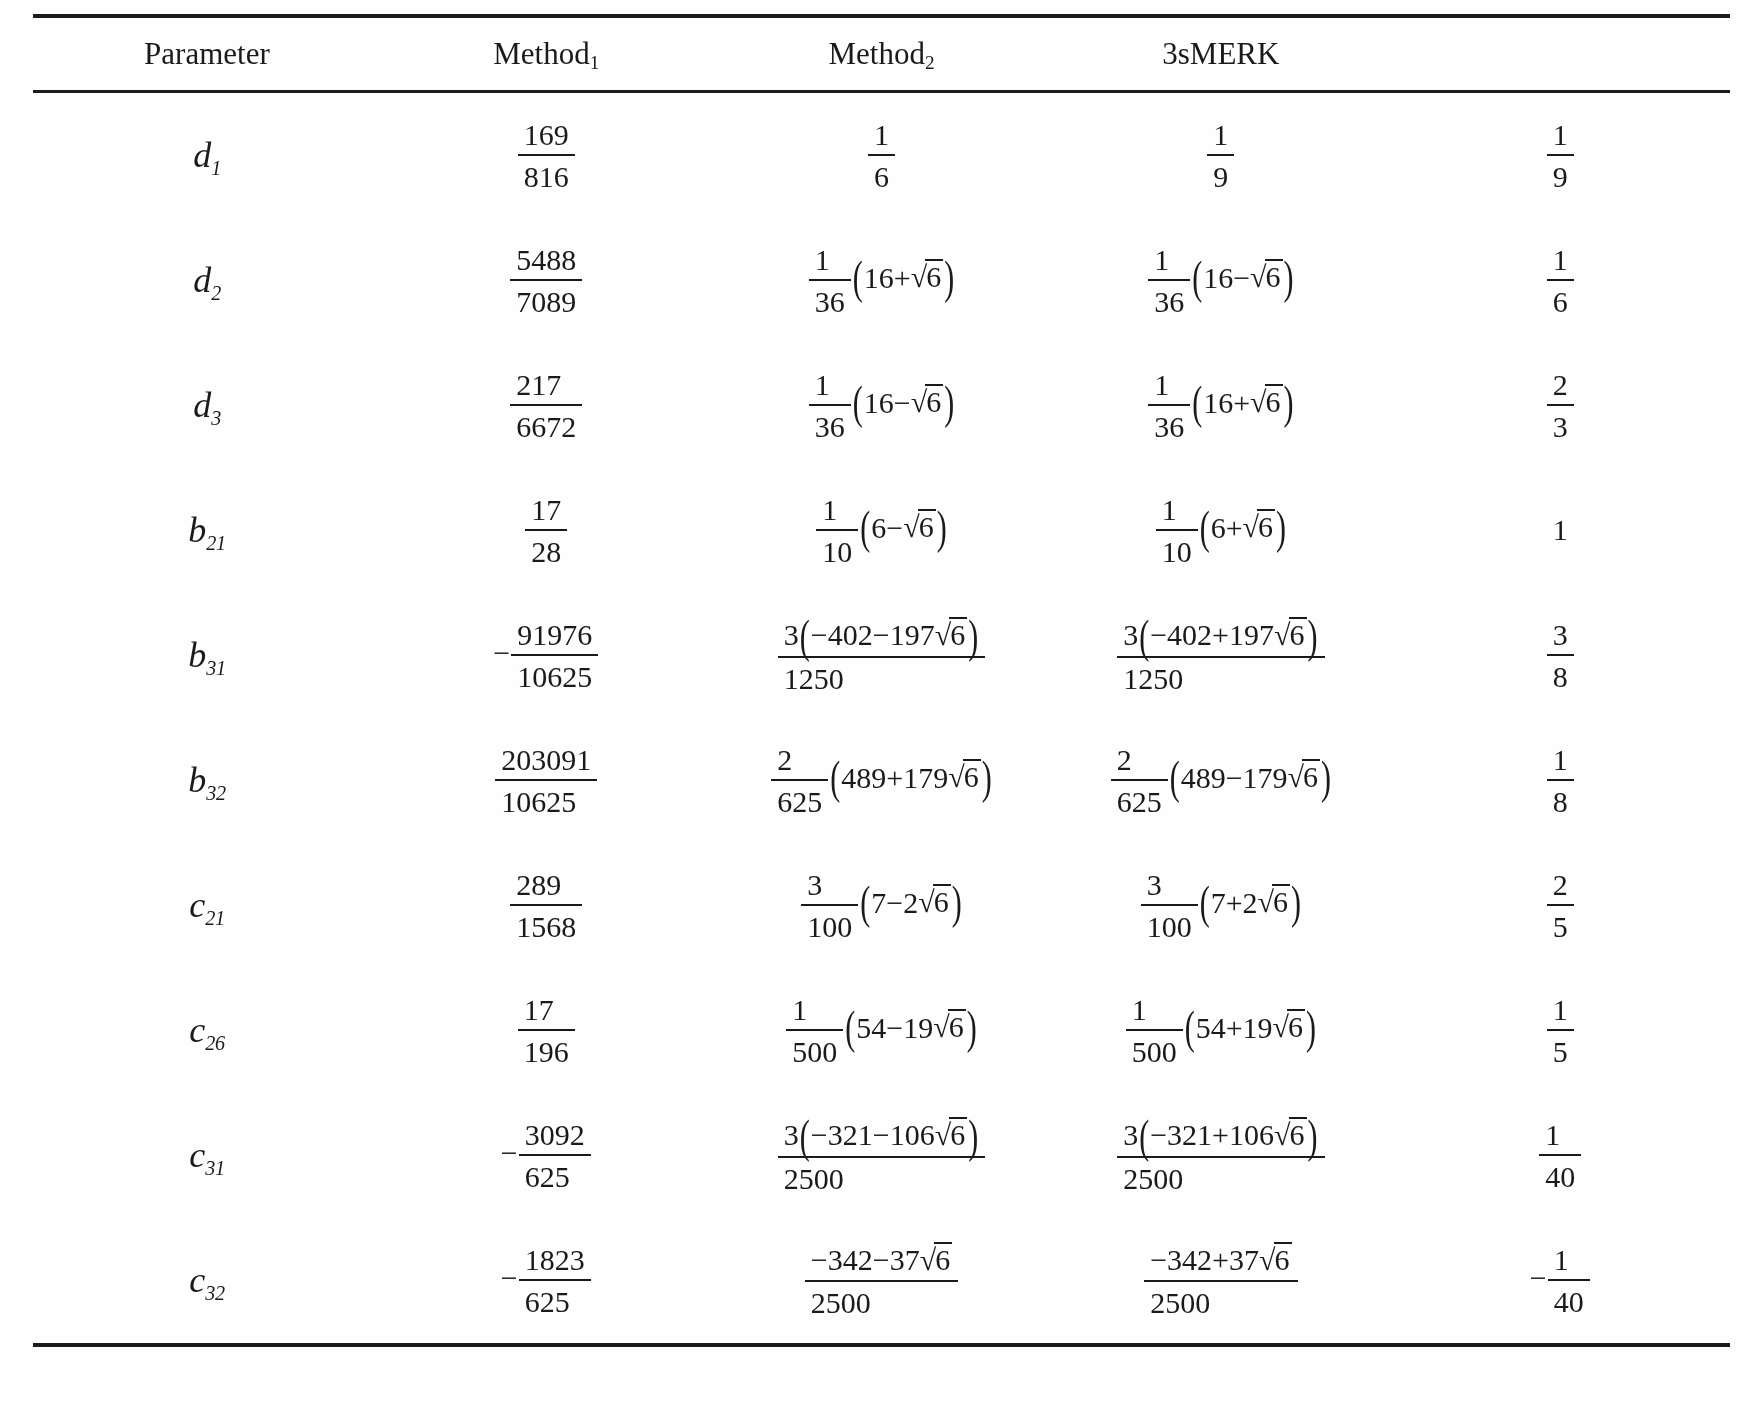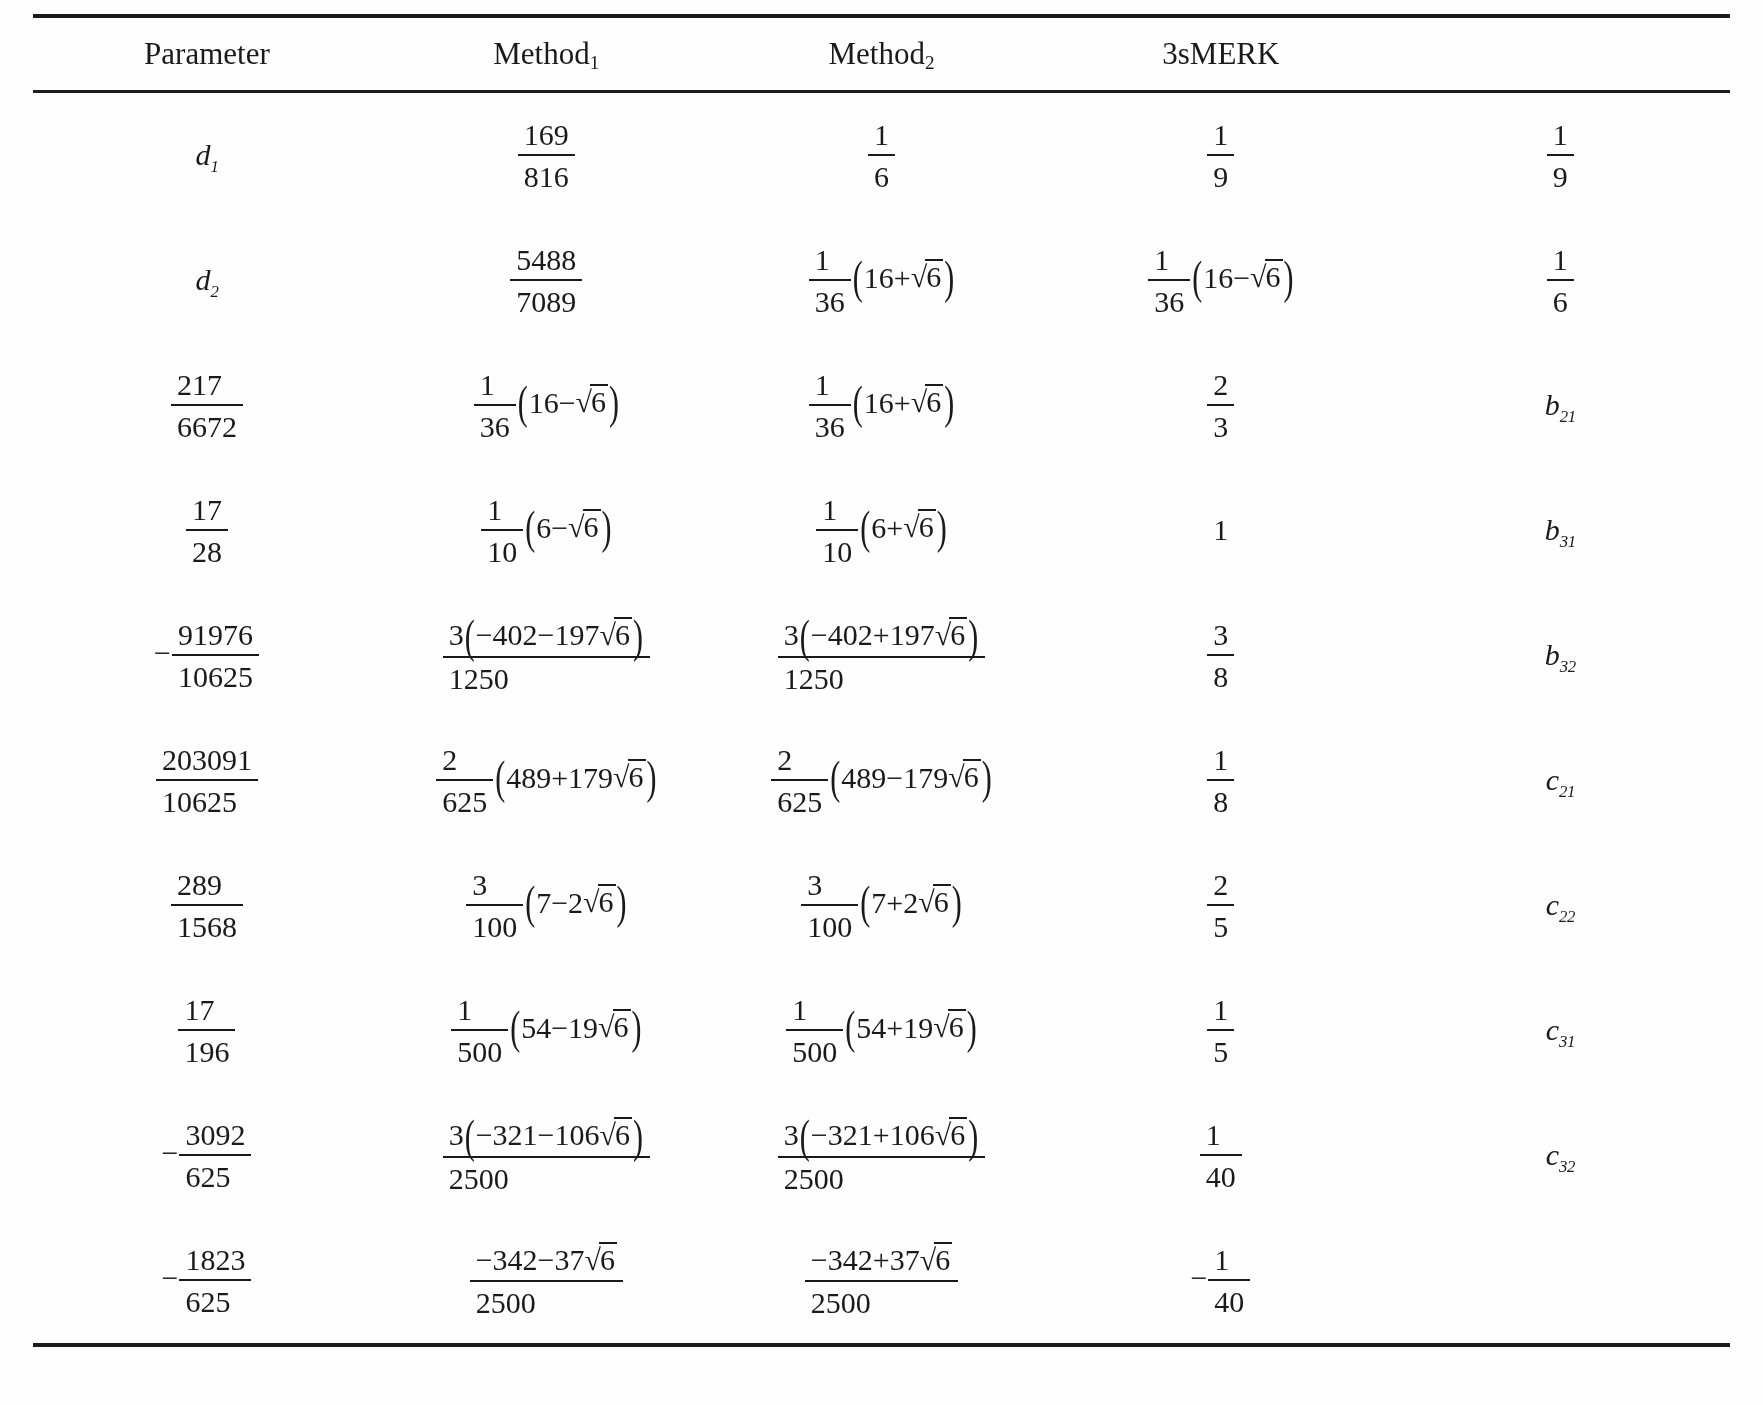--- a/index.html
+++ b/index.html
@@ -18,21 +18,21 @@
   .hsub{font-size:0.62em;line-height:0;vertical-align:-0.28em;}
   .tbody{
     display:grid;grid-template-columns:20.5% 19.5% 20% 20% 20%;
     grid-auto-rows:125px;
   }
   .cell{
     display:flex;align-items:center;justify-content:center;
     font-size:30px;line-height:1.15;
   }
   .math{display:inline-block;white-space:nowrap;}
-  .param{font-style:italic;font-size:30px;}
+  .param{font-style:italic;font-size:36px;}
   .param sub{font-size:0.56em;line-height:0;vertical-align:-0.42em;letter-spacing:-0.5px;}
   .frac{display:inline-block;vertical-align:middle;margin:0 1px;}
   .fnum{display:block;padding:1px 6px 4px 6px;border-bottom:2px solid #1a1a1a;line-height:1.05;}
   .fden{display:block;padding:5px 6px 1px 6px;line-height:1.05;}
   .paren{display:inline-block;transform:scaleY(1.55);margin:0 1px;vertical-align:-1px;}
   .sqrt{white-space:nowrap;}
   .sqrt-sym{display:inline-block;}
   .sqrt-rad{display:inline-block;border-top:2px solid #1a1a1a;line-height:1.08;padding:0 2px 0 1px;margin-left:-2px;}
 </style>
 </head>
@@ -71,20 +71,23 @@
         <div class="cell">
           <span class="math"><span class="frac"><span class="fnum">1</span><span class="fden">36</span></span><span class="paren">(</span>16+<span class="sqrt"><span class="sqrt-sym">√</span><span class="sqrt-rad">6</span></span><span class="paren">)</span></span>
         </div>
         <div class="cell">
           <span class="math"><span class="frac"><span class="fnum">1</span><span class="fden">36</span></span><span class="paren">(</span>16−<span class="sqrt"><span class="sqrt-sym">√</span><span class="sqrt-rad">6</span></span><span class="paren">)</span></span>
         </div>
         <div class="cell">
           <span class="math"><span class="frac"><span class="fnum">1</span><span class="fden">6</span></span></span>
         </div>
         <div class="cell">
+          <span class="param"><i>d</i><sub>3</sub></span>
+        </div>
+        <div class="cell">
           <span class="math"><span class="frac"><span class="fnum">217</span><span class="fden">6672</span></span></span>
         </div>
         <div class="cell">
           <span class="math"><span class="frac"><span class="fnum">1</span><span class="fden">36</span></span><span class="paren">(</span>16−<span class="sqrt"><span class="sqrt-sym">√</span><span class="sqrt-rad">6</span></span><span class="paren">)</span></span>
         </div>
         <div class="cell">
           <span class="math"><span class="frac"><span class="fnum">1</span><span class="fden">36</span></span><span class="paren">(</span>16+<span class="sqrt"><span class="sqrt-sym">√</span><span class="sqrt-rad">6</span></span><span class="paren">)</span></span>
         </div>
         <div class="cell">
           <span class="math"><span class="frac"><span class="fnum">2</span><span class="fden">3</span></span></span>
@@ -143,21 +146,21 @@
         <div class="cell">
           <span class="math"><span class="frac"><span class="fnum">3</span><span class="fden">100</span></span><span class="paren">(</span>7−2<span class="sqrt"><span class="sqrt-sym">√</span><span class="sqrt-rad">6</span></span><span class="paren">)</span></span>
         </div>
         <div class="cell">
           <span class="math"><span class="frac"><span class="fnum">3</span><span class="fden">100</span></span><span class="paren">(</span>7+2<span class="sqrt"><span class="sqrt-sym">√</span><span class="sqrt-rad">6</span></span><span class="paren">)</span></span>
         </div>
         <div class="cell">
           <span class="math"><span class="frac"><span class="fnum">2</span><span class="fden">5</span></span></span>
         </div>
         <div class="cell">
-          <span class="param"><i>c</i><sub>22</sub></span>
+          <span class="param"><i>c</i><sub>26</sub></span>
         </div>
         <div class="cell">
           <span class="math"><span class="frac"><span class="fnum">17</span><span class="fden">196</span></span></span>
         </div>
         <div class="cell">
           <span class="math"><span class="frac"><span class="fnum">1</span><span class="fden">500</span></span><span class="paren">(</span>54−19<span class="sqrt"><span class="sqrt-sym">√</span><span class="sqrt-rad">6</span></span><span class="paren">)</span></span>
         </div>
         <div class="cell">
           <span class="math"><span class="frac"><span class="fnum">1</span><span class="fden">500</span></span><span class="paren">(</span>54+19<span class="sqrt"><span class="sqrt-sym">√</span><span class="sqrt-rad">6</span></span><span class="paren">)</span></span>
         </div>

